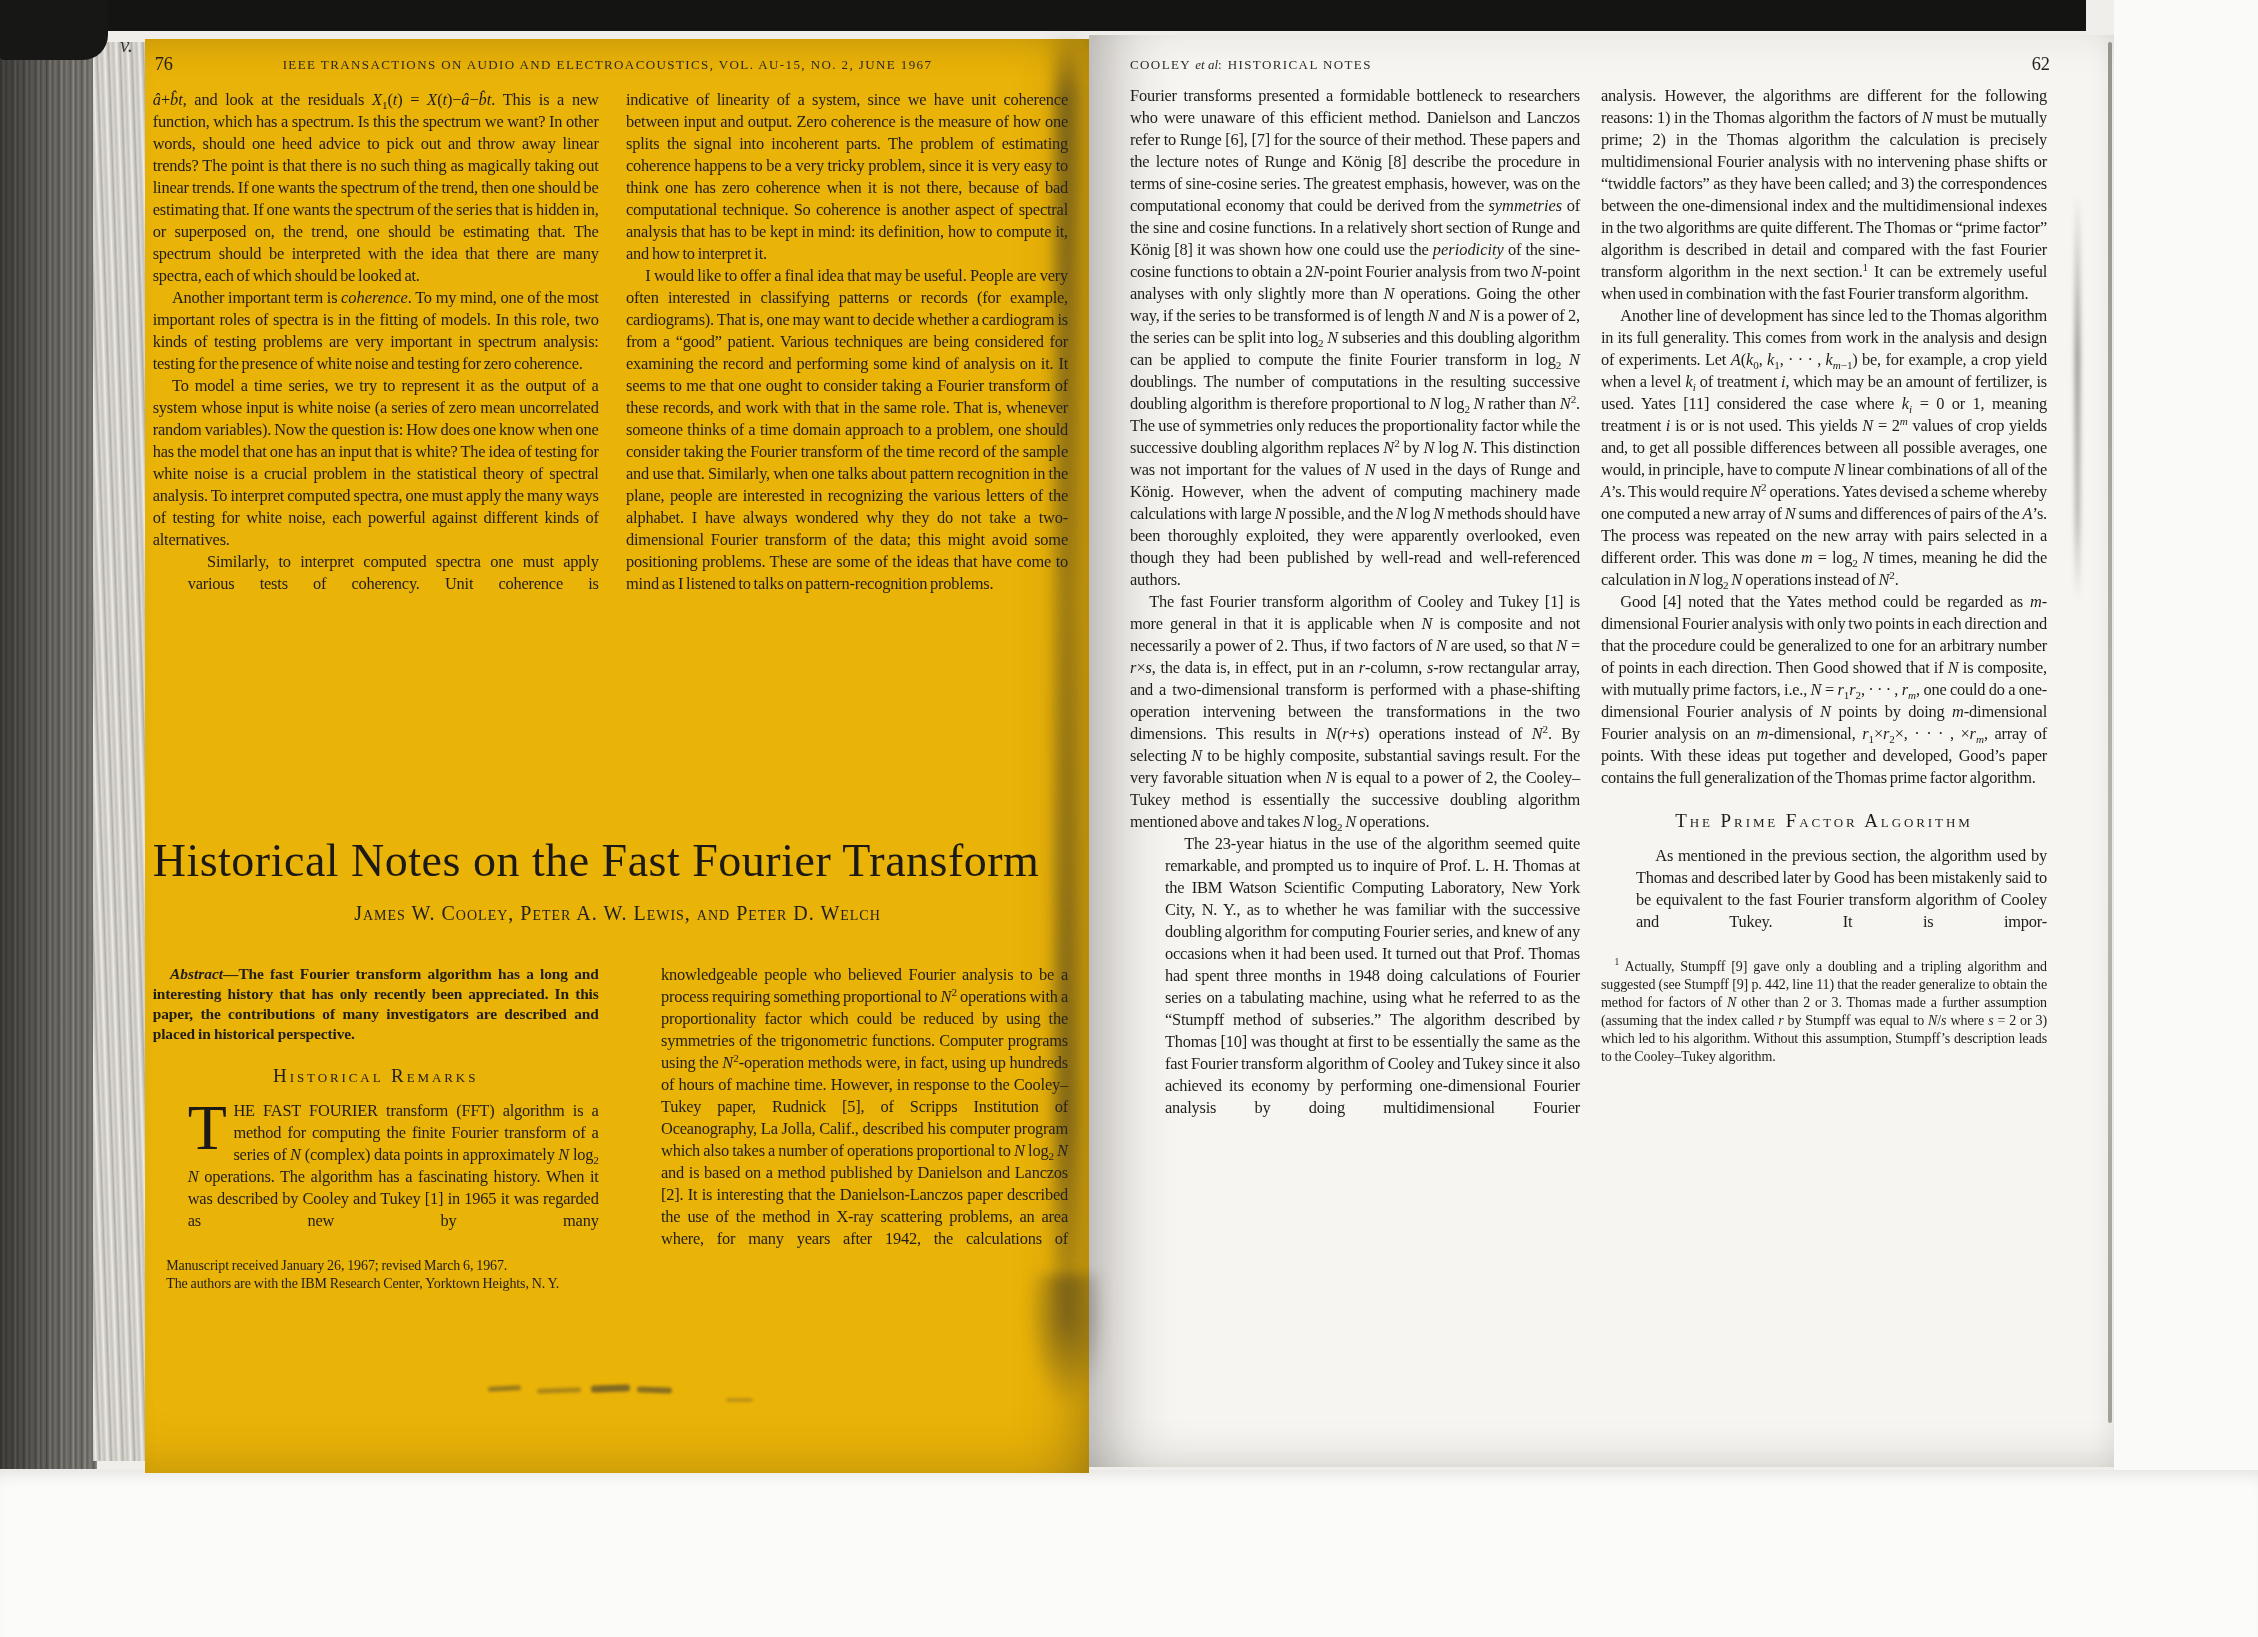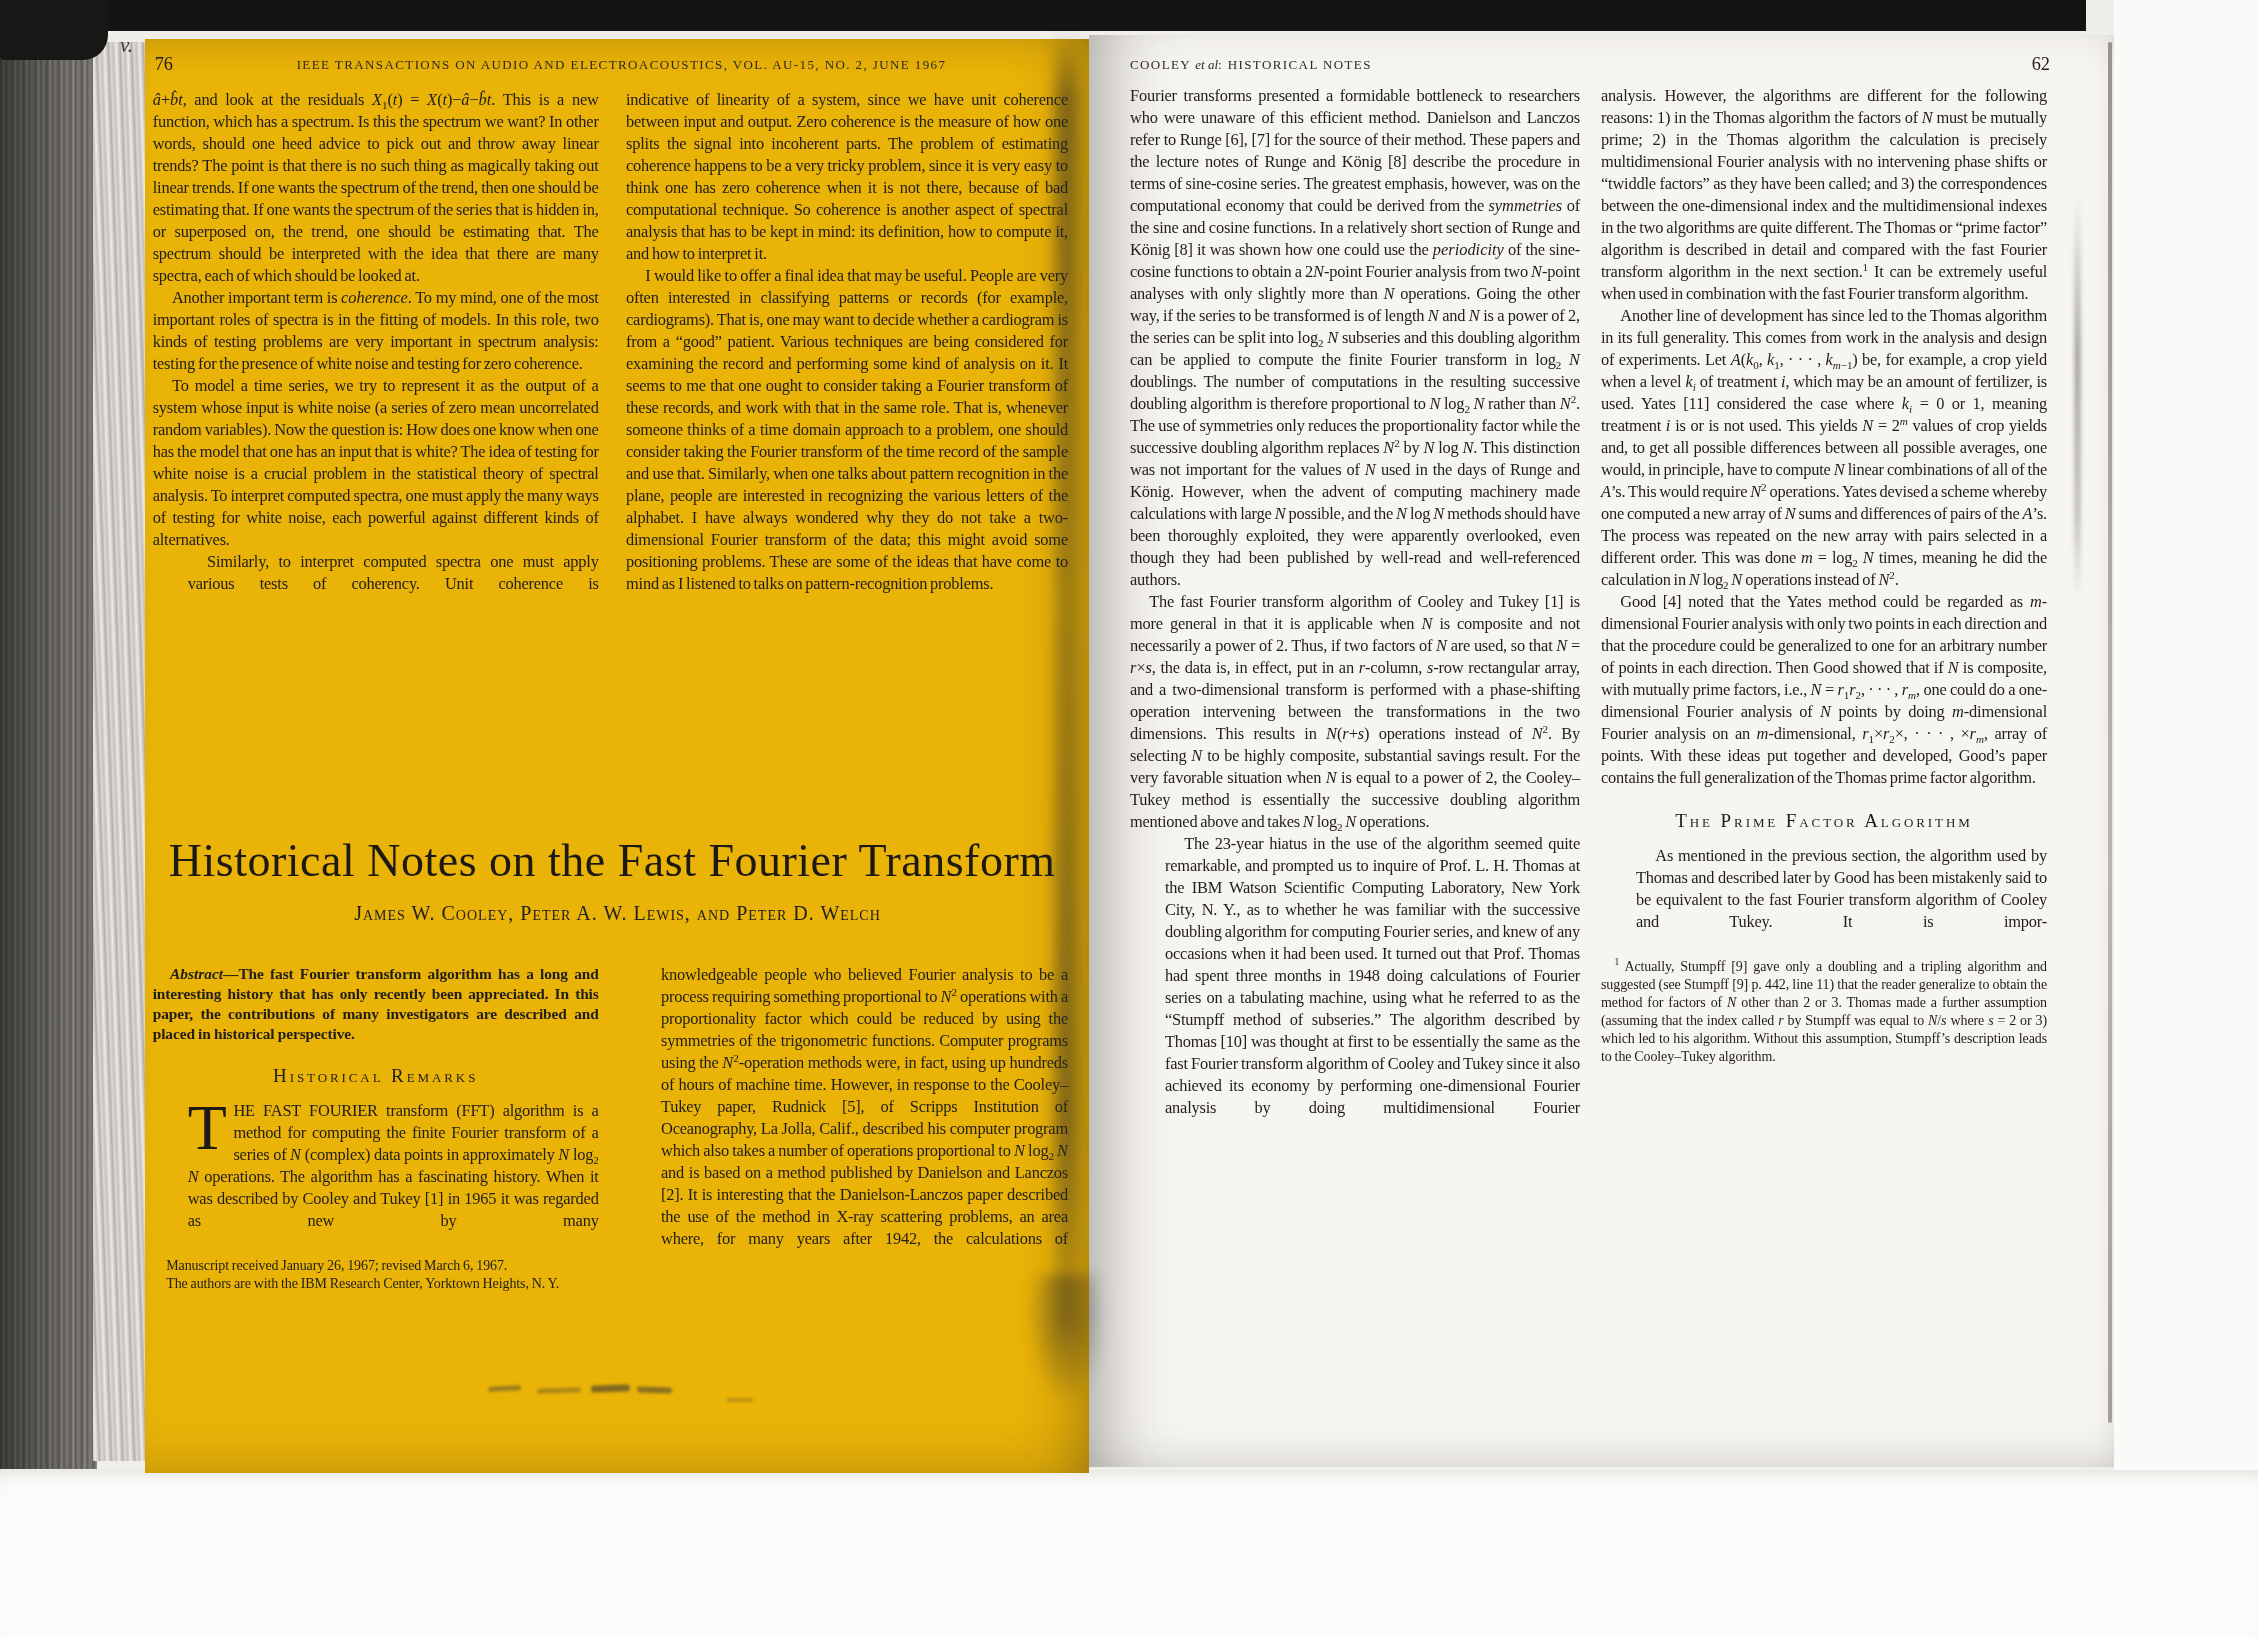--- a/index.html
+++ b/index.html
@@ -33,21 +33,21 @@
   .smudge{position:absolute;background:#3b3834;filter:blur(1.4px);border-radius:2.9px;}
   .hand-mark{position:absolute;left:120px;top:33px;font-style:italic;font-size:21px;color:#3a3834;}
 
   
   .runhead{position:absolute;font-size:13px;letter-spacing:1.4px;color:#2b2824;white-space:nowrap;}
   .pagenum{position:absolute;font-size:18.3px;color:#24211d;}
   .bp{margin:0;font-size:16.4px;line-height:22px;text-align:justify;letter-spacing:-0.2px;word-spacing:-1px;}
   .ind{text-indent:19.3px;}
   .runon{text-align-last:justify;margin-left:35px;}
   .col{position:absolute;}
-  .title{position:absolute;text-align:center;font-size:46px;line-height:1.05;letter-spacing:0.5px;color:#1d1a16;}
+  .title{position:absolute;font-size:46px;line-height:1.05;letter-spacing:0.5px;color:#1d1a16;}
   .authors{position:absolute;text-align:center;font-variant:small-caps;font-size:20px;letter-spacing:1px;color:#24211d;}
   .abstract{margin:0;font-size:15.4px;line-height:20px;font-weight:bold;text-align:justify;letter-spacing:-0.1px;word-spacing:-0.5px;text-indent:17.4px;}
   .sec-head{font-variant:small-caps;font-size:19px;letter-spacing:2.9px;text-align:center;margin:21px 0 12.6px 0;}
   .dropcap{float:left;font-size:64px;line-height:52px;padding:2.9px 6.8px 0 0;color:#1d1a16;}
   .fn{margin:0;font-size:14px;line-height:18px;text-align:justify;text-indent:13.5px;letter-spacing:-0.1px;word-spacing:-0.5px;}
   .fn-block{margin-top:25px;}
   .fn2{margin-top:25px;}
   sub,sup{font-size:68%;line-height:0;}
   i{letter-spacing:0;}
 </style>
@@ -56,21 +56,21 @@
 
 <div id="scan">
 
   <div class="book-edge"></div>
   <div class="page-stack"></div>
   <div class="bg-right"></div>
   <div class="bg-bottom"></div>
 
   <div class="left-page">
     <div class="pagenum" style="left:9.7px;top:15.4px;">76</div>
-    <div class="runhead" style="left:17px;top:18.3px;width:919px;text-align:center;">IEEE TRANSACTIONS ON AUDIO AND ELECTROACOUSTICS, VOL. AU-15, NO. 2, JUNE 1967</div>
+    <div class="runhead" style="left:3px;top:18.3px;width:919px;text-align:center;">IEEE TRANSACTIONS ON AUDIO AND ELECTROACOUSTICS, VOL. AU-15, NO. 2, JUNE 1967</div>
 
     <div class="col" style="left:7.7px;top:50px;width:446px;">
       <p class="bp"><i>â</i>+<i>b̂t</i>, and look at the residuals <i>X</i><sub>1</sub>(<i>t</i>) = <i>X</i>(<i>t</i>)−<i>â</i>−<i>b̂t</i>. This is a new function, which has a spectrum. Is this the spectrum we want? In other words, should one heed advice to pick out and throw away linear trends? The point is that there is no such thing as magically taking out linear trends. If one wants the spectrum of the trend, then one should be estimating that. If one wants the spectrum of the series that is hidden in, or superposed on, the trend, one should be estimating that. The spectrum should be interpreted with the idea that there are many spectra, each of which should be looked at.</p>
       <p class="bp ind">Another important term is <i>coherence</i>. To my mind, one of the most important roles of spectra is in the fitting of models. In this role, two kinds of testing problems are very important in spectrum analysis: testing for the presence of white noise and testing for zero coherence.</p>
       <p class="bp ind">To model a time series, we try to represent it as the output of a system whose input is white noise (a series of zero mean uncorrelated random variables). Now the question is: How does one know when one has the model that one has an input that is white? The idea of testing for white noise is a crucial problem in the statistical theory of spectral analysis. To interpret computed spectra, one must apply the many ways of testing for white noise, each powerful against different kinds of alternatives.</p>
       <p class="bp ind runon">Similarly, to interpret computed spectra one must apply various tests of coherency. Unit coherence is</p>
     </div>
 
     <div class="col" style="left:481px;top:50px;width:442px;">
       <p class="bp">indicative of linearity of a system, since we have unit coherence between input and output. Zero coherence is the measure of how one splits the signal into incoherent parts. The problem of estimating coherence happens to be a very tricky problem, since it is very easy to think one has zero coherence when it is not there, because of bad computational technique. So coherence is another aspect of spectral analysis that has to be kept in mind: its definition, how to compute it, and how to interpret it.</p>

